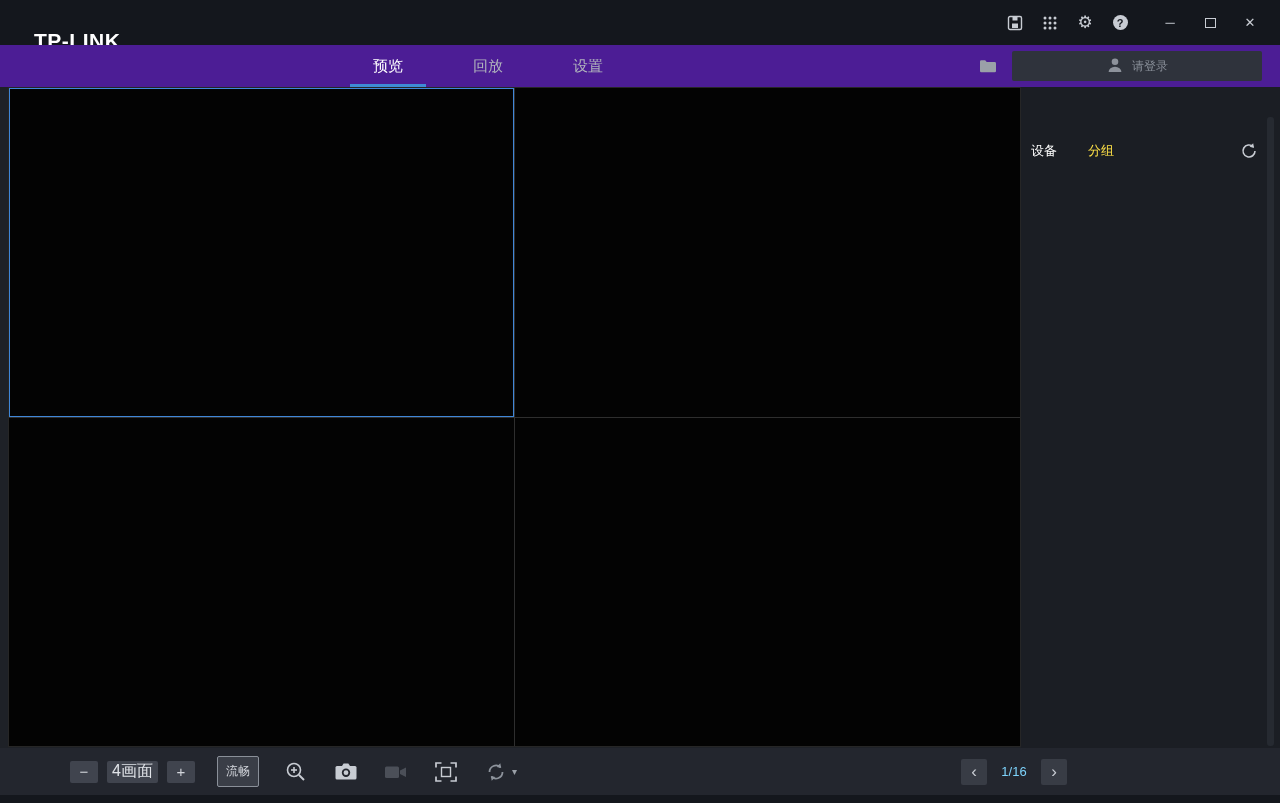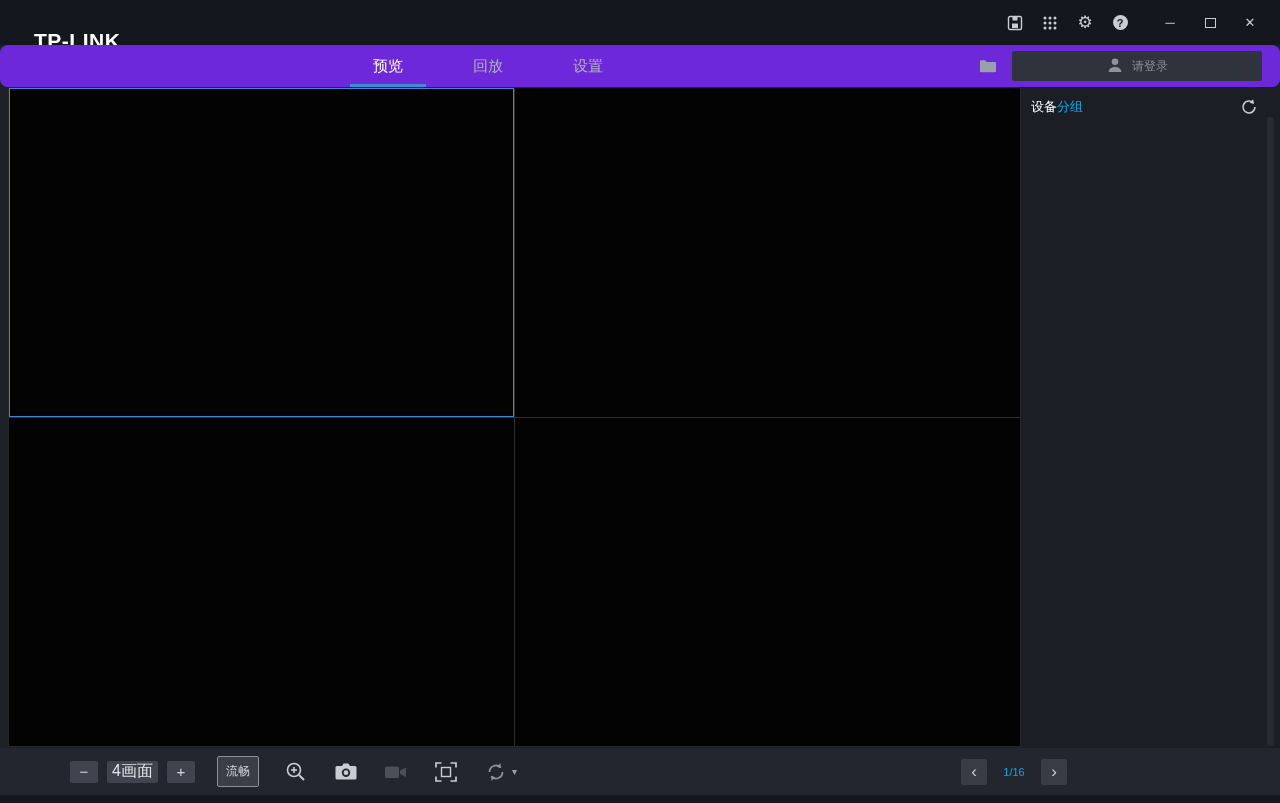--- a/index.html
+++ b/index.html
@@ -16,43 +16,43 @@
   .tb-icon { width:20px; height:20px; display:flex; align-items:center; justify-content:center; cursor:pointer; }
   .gear-glyph { color:#c8ccd3; font-size:17px; line-height:1; }
   .help-badge { width:15px; height:15px; border-radius:50%; background:#c8ccd3; color:#15181e;
                 font-size:11px; font-weight:bold; display:flex; align-items:center; justify-content:center; }
   .win-controls { display:flex; align-items:center; gap:24px; margin:0 22px 0 32px; }
   .win-btn { width:16px; height:16px; color:#c8ccd3; font-size:13px; display:flex;
              align-items:center; justify-content:center; cursor:pointer; }
   .max-box { width:11px; height:10px; border:1.5px solid #c8ccd3; display:block; }
 
   
-  .navbar { position:absolute; top:45px; left:0; right:0; height:42px; background:#6d28d9;border-radius:8px; }
+  .navbar { position:absolute; top:45px; left:0; right:0; height:42px; background:#4c1d95; }
   .nav-tabs { position:absolute; left:350px; top:0; height:42px; display:flex; }
   .nav-tab { position:relative; width:76px; margin-right:24px; height:42px; display:flex;
              align-items:center; justify-content:center; font-size:15px; color:#b0b4bc; cursor:pointer; }
   .nav-tab.active { color:#ffffff; }
   .nav-tab.active::after { content:""; position:absolute; left:0; bottom:0; width:100%; height:3px; background:#3f8cd5; }
   .nav-right { position:absolute; right:18px; top:0; height:42px; display:flex; align-items:center; gap:15px; }
   .folder-btn { display:flex; cursor:pointer; }
   .login-btn { width:250px; height:30px; background:#2f333c; border-radius:2px; display:flex;
                align-items:center; justify-content:center; gap:8px; cursor:pointer; border:none; font-family:inherit; }
   .login-text { color:#878d97; font-size:12px; }
 
   
   .main { position:absolute; top:87px; left:0; right:0; bottom:55px; background:#1e2127; }
   .video-grid { position:absolute; left:8px; top:0; bottom:1px; width:1013px;
                 display:grid; grid-template-columns:1fr 1fr; grid-template-rows:1fr 1fr;
                 gap:1px; background:#2e2e2e; border:1px solid #262626; }
   .pane { background:#030303; cursor:pointer; }
   .pane.selected { box-shadow: inset 0 0 0 1px #3f86d8; }
 
   .sidebar { position:absolute; right:0; top:0; bottom:0; width:259px; background:#1b1e24; }
-  .sidebar-header { display:flex; align-items:center; height:40px; padding:0 22px 0 10px; gap:0; }
-  .sb-tab { font-size:13px; color:#0ea5e9; cursor:pointer; }
+  .sidebar-header { display:flex; align-items:center; height:40px; padding:0 22px 0 10px; gap:31px;margin-top:44px; }
+  .sb-tab { font-size:13px; color:#fde047; cursor:pointer; }
   .sb-tab.active { color:#ffffff; }
   .sb-refresh { margin-left:auto; display:flex; cursor:pointer; }
   .sidebar-body { position:absolute; top:40px; left:0; right:14px; bottom:0; }
   .sidebar-scrollbar { position:absolute; right:6px; top:30px; bottom:2px; width:7px;
                        background:#262a31; border-radius:3px; cursor:pointer; }
 
   
   .toolbar { position:absolute; left:0; right:0; bottom:8px; height:47px; background:#23262e;
              display:flex; align-items:center; }
   .toolbar-left { display:flex; align-items:center; margin-left:70px; }
@@ -65,21 +65,21 @@
                  border:1px solid #8a9099; border-radius:2px; color:#d2d5db; font-size:12px;
                  cursor:pointer; font-family:inherit; }
   .tool-icon { margin-left:24px; width:26px; height:26px; display:flex; align-items:center;
                justify-content:center; cursor:pointer; }
   .rotate-wrap { margin-left:24px; display:flex; align-items:center; cursor:pointer; }
   .caret { color:#9aa0a8; font-size:10px; margin-left:3px; }
   .toolbar-right { position:absolute; right:213px; display:flex; align-items:center; gap:10px; }
   .pager-btn { width:26px; height:26px; background:#383c45; border:none; border-radius:2px;
                color:#c8ccd3; font-size:17px; cursor:pointer; display:flex; align-items:center;
                justify-content:center; font-family:inherit; }
-  .pager-text { color:#0ea5e9; font-size:11px; min-width:34px; text-align:center; }
+  .pager-text { color:#7dd3fc; font-size:13px; min-width:34px; text-align:center; }
   .footer-strip { position:absolute; left:0; right:0; bottom:0; height:8px; background:#14171d; }
 </style>
 </head>
 <body>
 
 <div class="window">
 
   <header class="titlebar">
     <div class="logo">TP-LINK</div>
     <div class="titlebar-actions">

